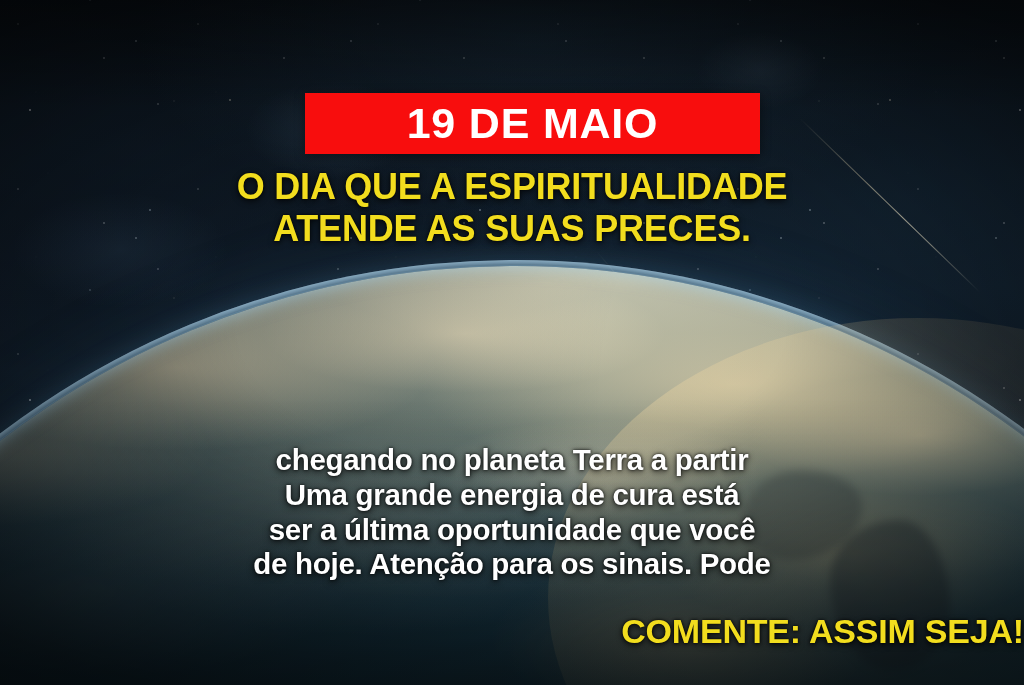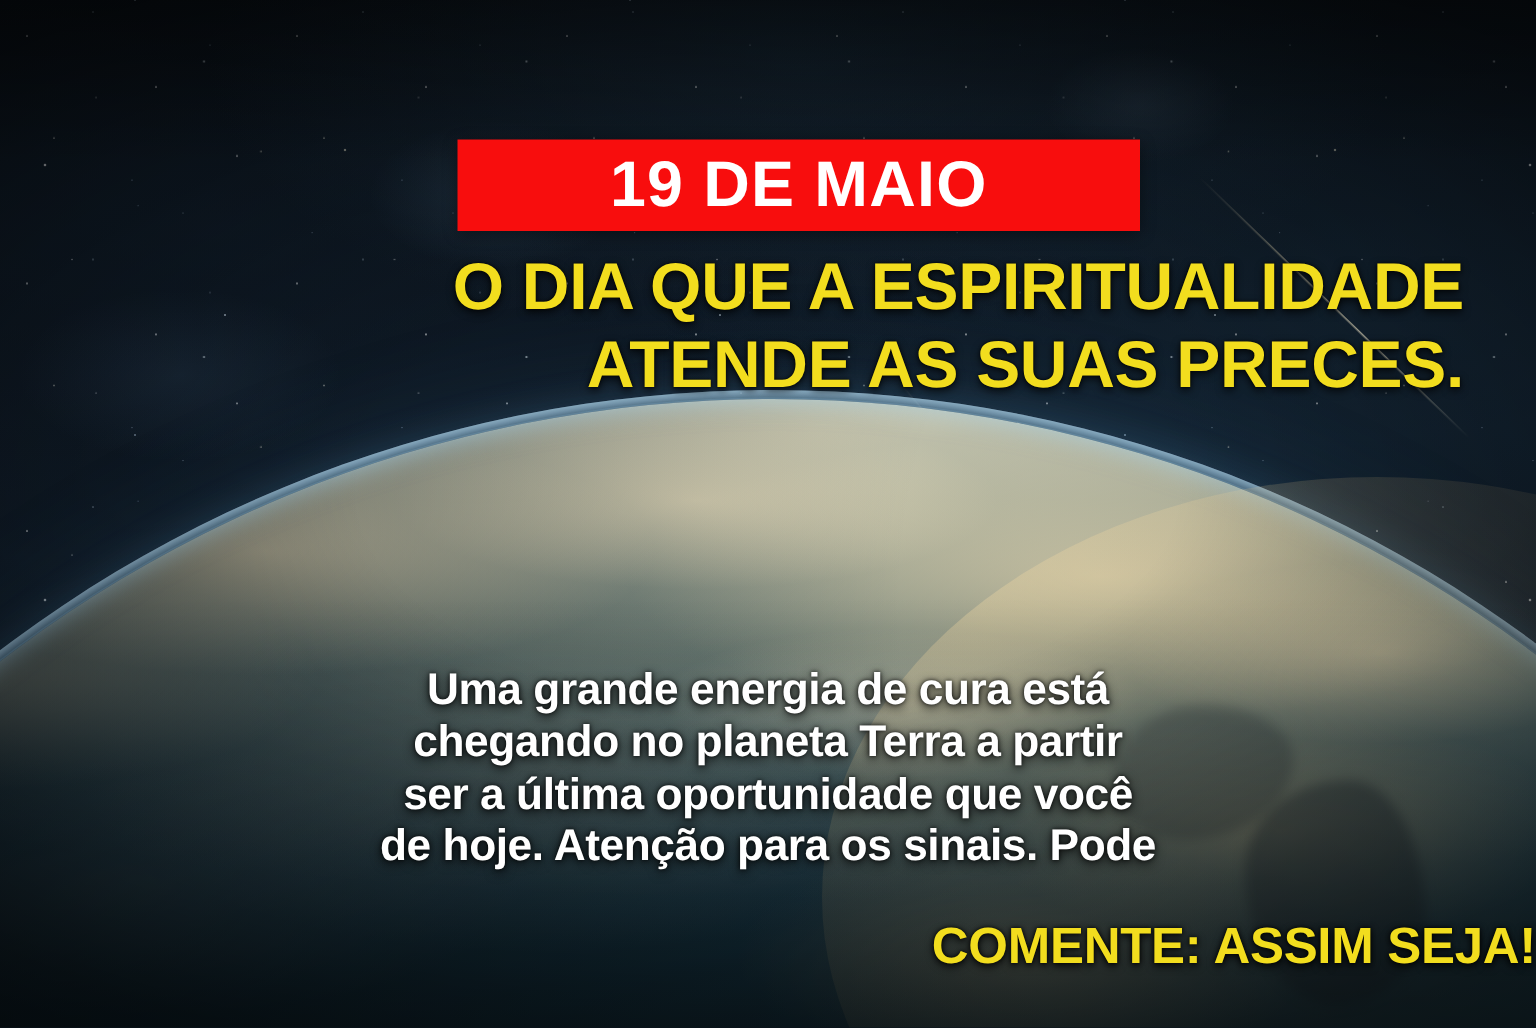--- a/index.html
+++ b/index.html
@@ -178,23 +178,23 @@
     font-weight:bold;
     letter-spacing:.8px;
     line-height:1;
     white-space:nowrap;
     font-family:"Liberation Sans", sans-serif;
   }
 
   .headline {
     position:absolute;
     left:0; right:0; top:166px;
-    text-align:right;
+    text-align:center;
     color:#f2dd1e;
-    font-size:44px;
+    font-size:36px;
     font-weight:bold;
     line-height:1.18;
     letter-spacing:-0.2px;
     text-shadow:0 2px 6px rgba(0,0,0,.80), 0 0 2px rgba(0,0,0,.9);
     font-family:"Liberation Sans", sans-serif;
     padding:0 48px;
   }
   .headline .l2 { display:block; }
 
   .body-copy {
@@ -253,22 +253,22 @@
     <div class="date-banner">
       <span class="date-banner-text">19 DE MAIO</span>
     </div>
 
     <div class="headline">
       <span class="l1">O DIA QUE A ESPIRITUALIDADE</span>
       <span class="l2">ATENDE AS SUAS PRECES.</span>
     </div>
 
     <div class="body-copy">
+      <span class="bline">chegando no planeta Terra a partir</span>
       <span class="bline">Uma grande energia de cura está</span>
-      <span class="bline">chegando no planeta Terra a partir</span>
       <span class="bline">ser a última oportunidade que você</span>
       <span class="bline">de hoje. Atenção para os sinais. Pode</span>
     </div>
 
     <div class="cta">
       <span>COMENTE: ASSIM SEJA!</span>
     </div>
 
   </div>
 </div>

